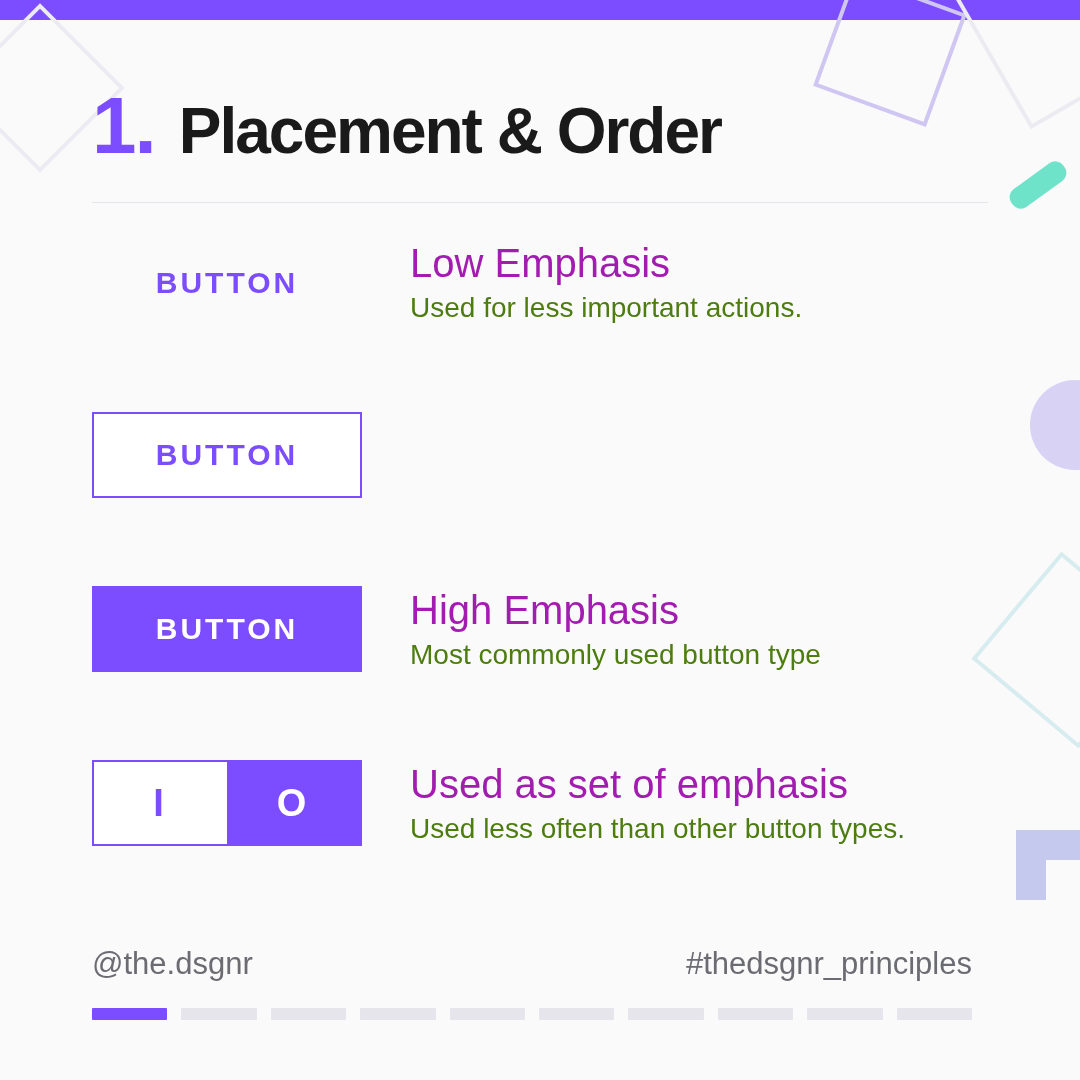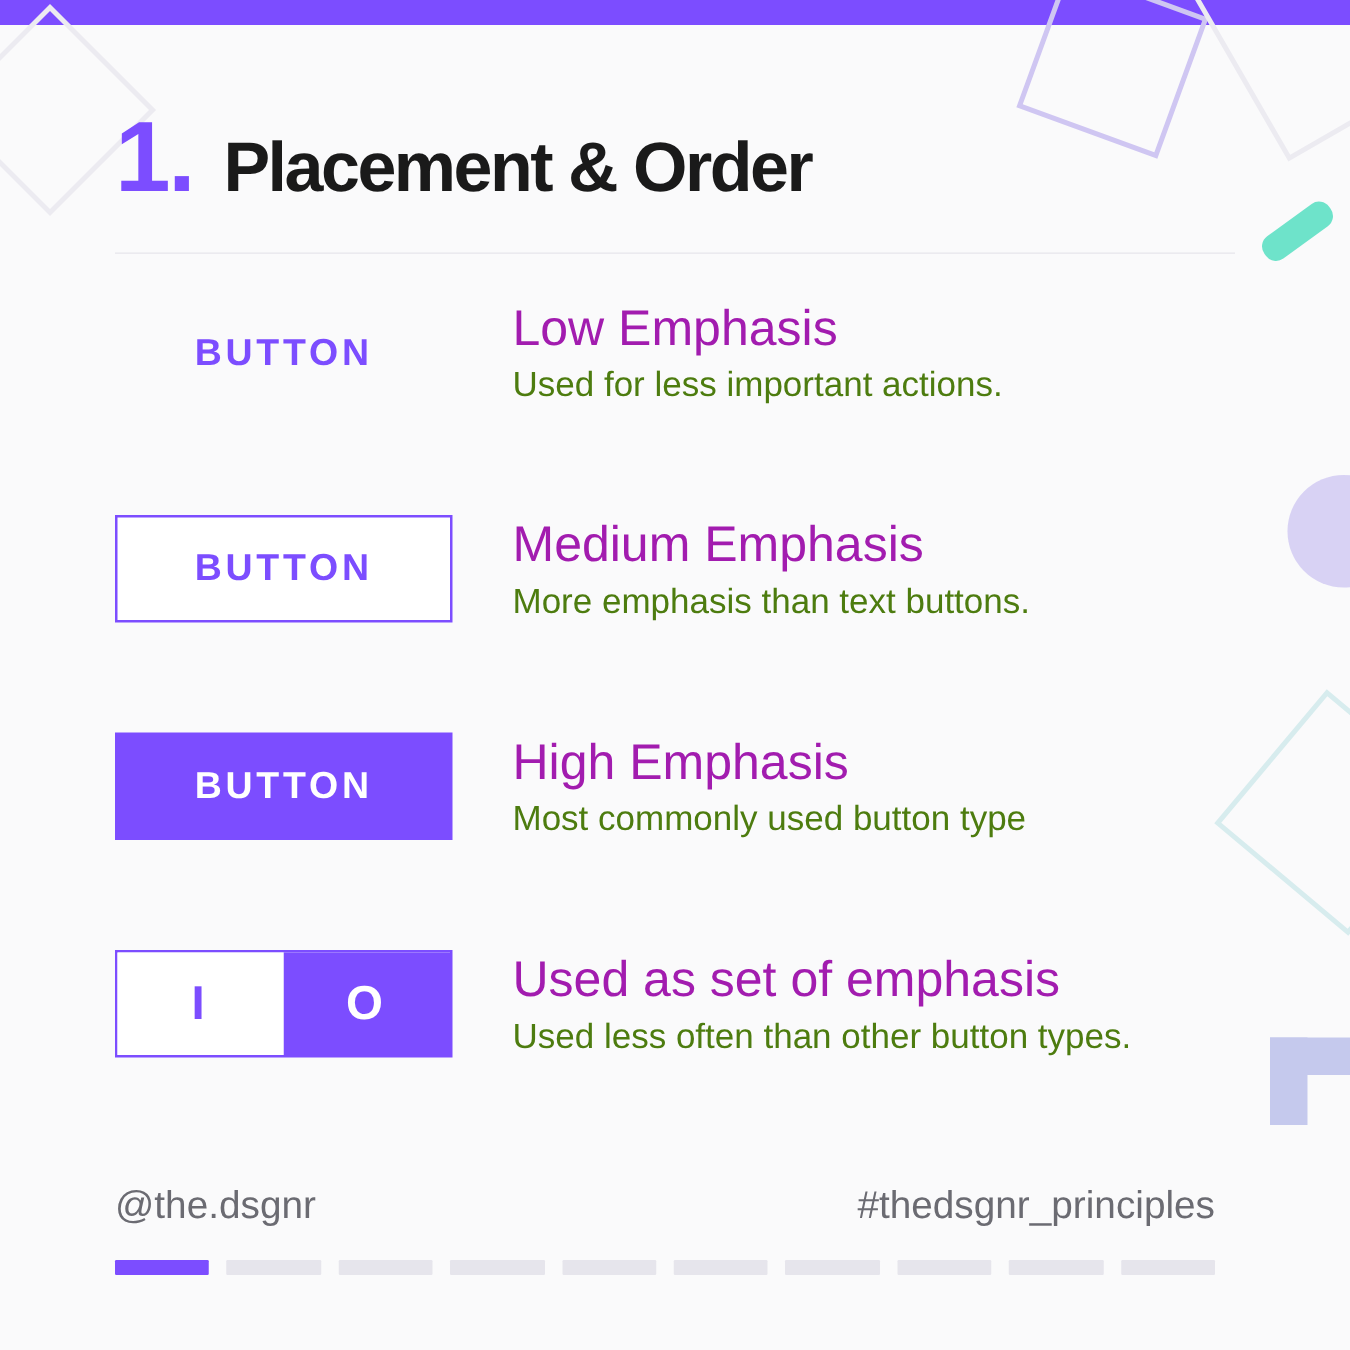--- a/index.html
+++ b/index.html
@@ -80,21 +80,21 @@
     padding-bottom: 30px;
     border-bottom: 1px solid #e6e5ec;
   }
   .title-number {
     font-size: 80px;
     font-weight: 800;
     color: #7c4dff;
     letter-spacing: -2px;
   }
   .title-text {
-    font-size: 56px;
+    font-size: 64px;
     font-weight: 800;
     color: #1a1a1a;
     letter-spacing: -2px;
   }
 
   .rows { margin-top: 38px; }
 
   .row {
     display: flex;
     align-items: center;
@@ -234,24 +234,20 @@
       <div class="desc-col">
         <div class="desc-title">Low Emphasis</div>
         <div class="desc-sub">Used for less important actions.</div>
       </div>
     </div>
 
     <div class="row">
       <div class="btn-col">
         <div class="btn-demo btn-outline">BUTTON</div>
       </div>
-      <div class="desc-col">
-        <div class="desc-title">Medium Emphasis</div>
-        <div class="desc-sub">More emphasis than text buttons.</div>
-      </div>
     </div>
 
     <div class="row">
       <div class="btn-col">
         <div class="btn-demo btn-fill">BUTTON</div>
       </div>
       <div class="desc-col">
         <div class="desc-title">High Emphasis</div>
         <div class="desc-sub">Most commonly used button type</div>
       </div>

